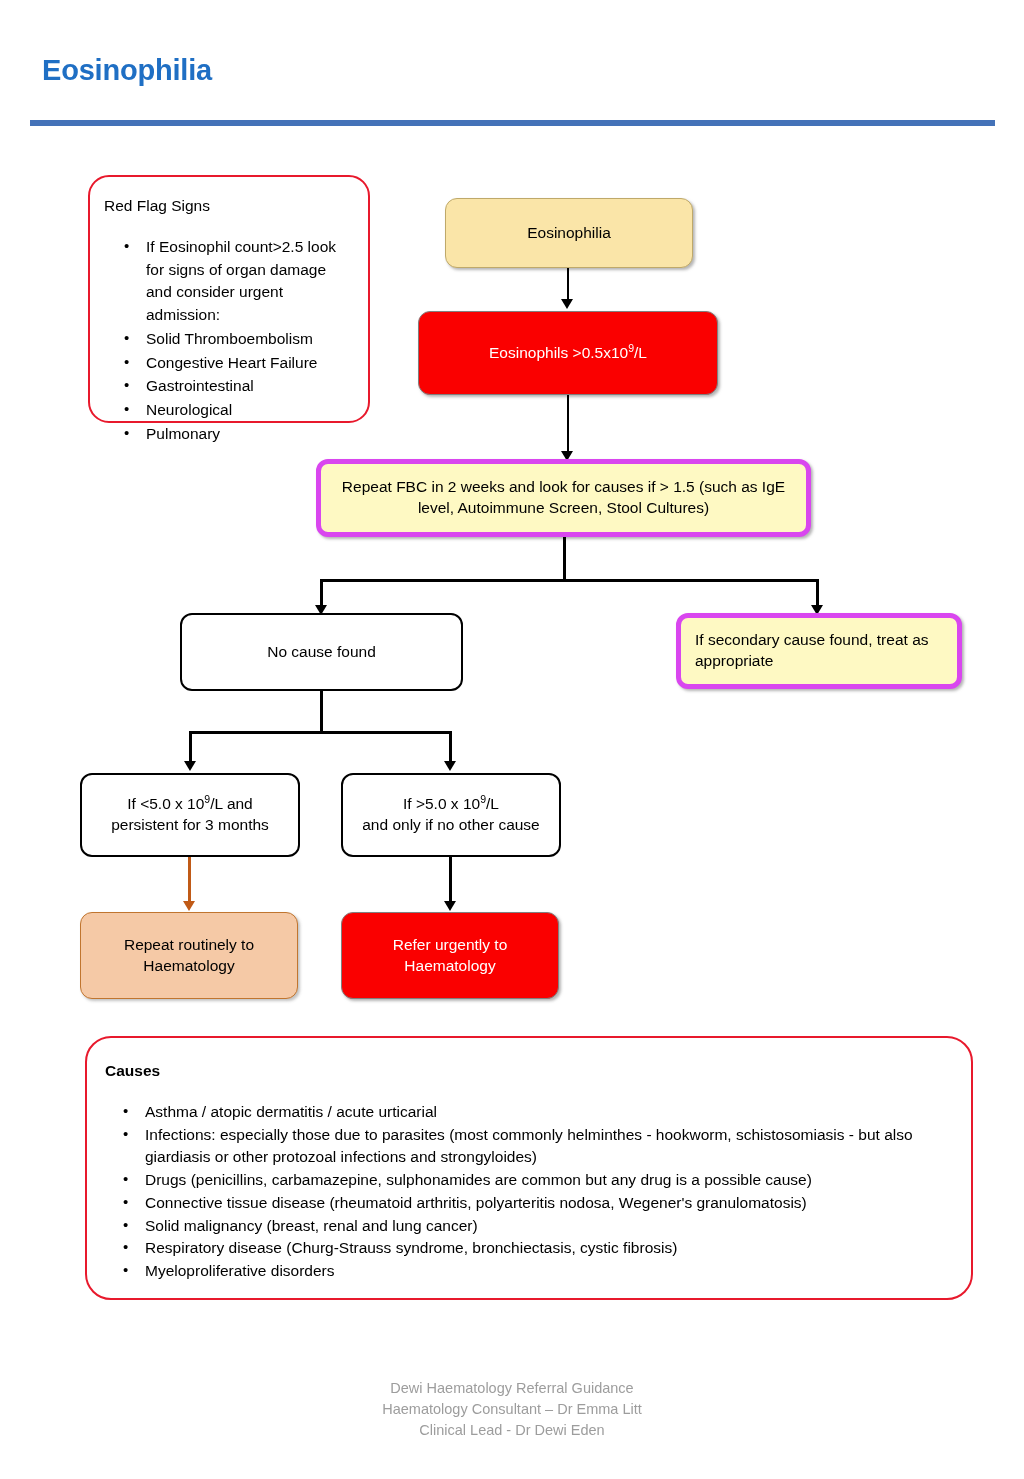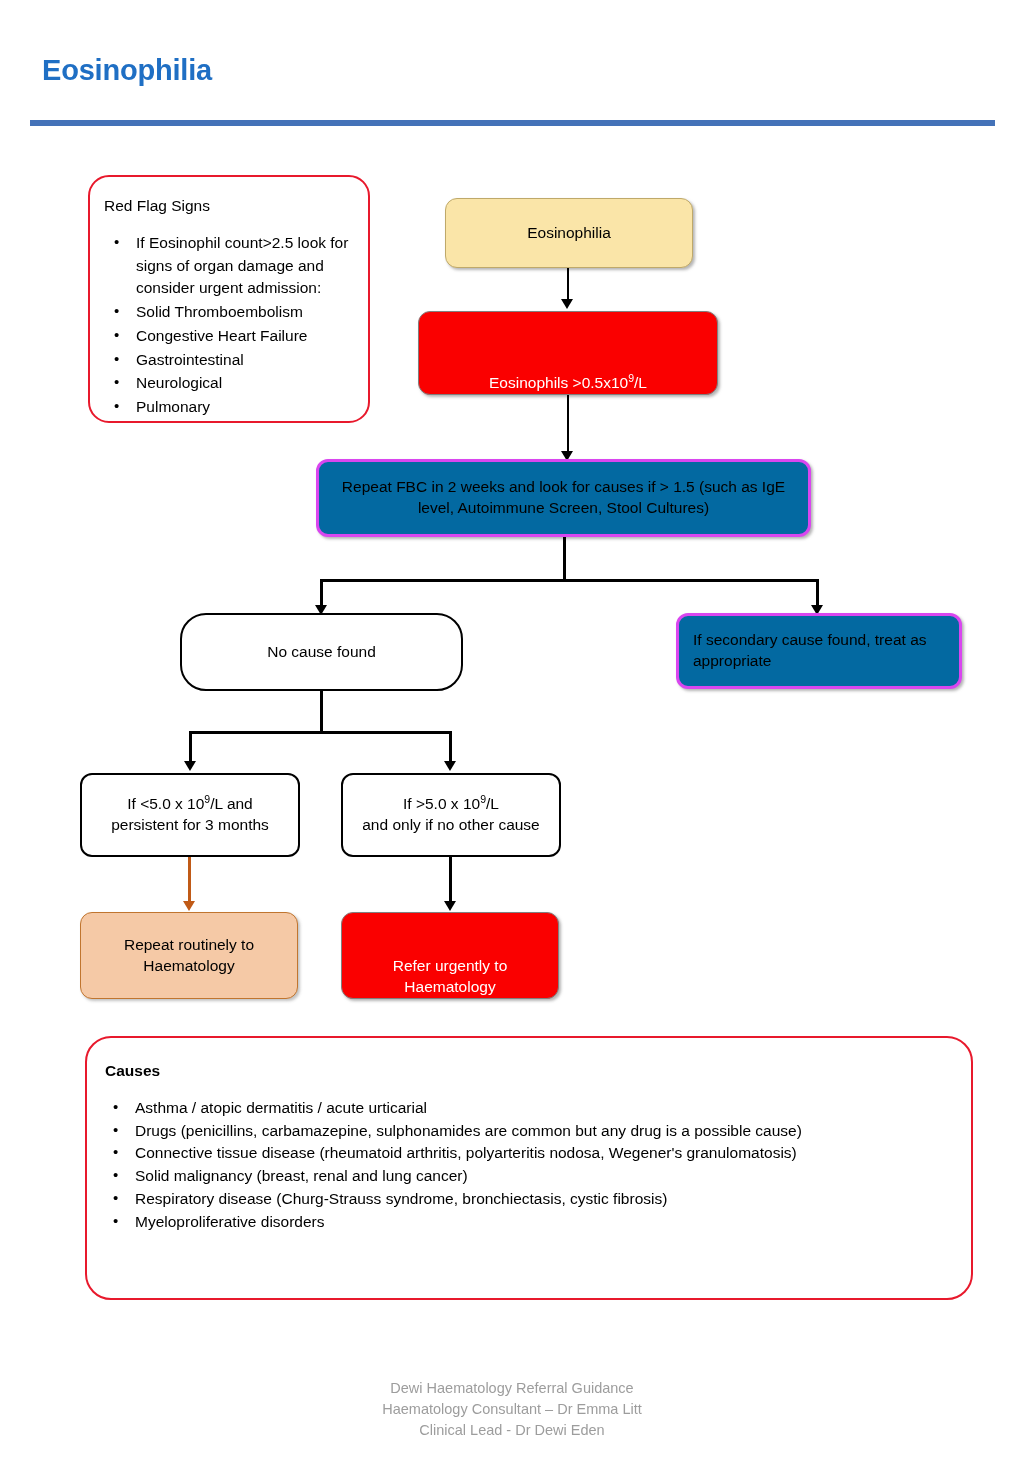--- a/index.html
+++ b/index.html
@@ -30,24 +30,23 @@
   }
   .node .txt{padding:0 10px;}
 
   .n-cream{
     background:#FAE5A8;border:1px solid #BFA96A;
     box-shadow:2px 2px 3px rgba(120,120,120,.55);
   }
   .n-red{
     background:#FA0000;border:1px solid #808080;color:#FFFFFF;
     box-shadow:2px 2px 3px rgba(120,120,120,.55);
-    align-items:flex-end;
   }
   .n-green{
-    background:#0369a1;border:3px solid #d946ef;
+    background:#fef9c3;border:5px solid #d946ef;
     box-shadow:2px 2px 3px rgba(120,120,120,.55);
   }
   .n-white{
     background:#FFFFFF;border:2.2px solid #000000;
   }
   .n-peach{
     background:#F5C9A6;border:1.5px solid #C0752F;
     box-shadow:2px 2px 3px rgba(120,120,120,.45);
   }
   .n-left{justify-content:flex-start;text-align:left;}
@@ -56,21 +55,21 @@
   sup{font-size:0.68em;vertical-align:super;line-height:0;}
 
   
   .callout{
     position:absolute;box-sizing:border-box;
     border:2px solid #E8192C;border-radius:26px;background:#fff;
     font-size:15.5px;line-height:1.47;
   }
   .callout .head{font-size:15.5px;margin:0 0 14px 0;}
   .callout .head.bold{font-weight:bold;}
-  .ul{list-style:none;margin:8px;padding:0;}
+  .ul{list-style:none;margin:18px;padding:0;}
   .ul li{
     position:relative;padding-left:30px;margin:0 0 1px 0;
   }
   .ul li:before{
     content:"\2022";position:absolute;left:8px;top:-1px;font-size:15px;
   }
   .ul.tight li{margin-bottom:0;}
 
   
   .ln{position:absolute;background:#000;}
@@ -132,21 +131,21 @@
     <span class="txt" style="padding:0 18px;">Repeat FBC in 2 weeks and look for causes if &gt; 1.5 (such as IgE level, Autoimmune Screen, Stool Cultures)</span>
   </div>
 
   <div class="ln" style="left:563px;top:537px;width:2.5px;height:44px;"></div>
   <div class="ln" style="left:320px;top:579px;width:499px;height:2.5px;"></div>
   <div class="ln" style="left:320px;top:579px;width:2.5px;height:29px;"></div>
   <div class="arrow" style="left:315px;top:605px;"></div>
   <div class="ln" style="left:816px;top:579px;width:2.5px;height:29px;"></div>
   <div class="arrow" style="left:811px;top:605px;"></div>
 
-  <div class="node n-white" style="left:180px;top:613px;width:283px;height:78px;border-radius:26px;">
+  <div class="node n-white" style="left:180px;top:613px;width:283px;height:78px;">
     <span class="txt">No cause found</span>
   </div>
 
   <div class="node n-green n-left" style="left:676px;top:613px;width:286px;height:76px;">
     <span class="txt">If secondary cause found, treat as appropriate</span>
   </div>
 
   <div class="ln" style="left:320px;top:691px;width:2.5px;height:42px;"></div>
   <div class="ln" style="left:189px;top:731px;width:262px;height:2.5px;"></div>
   <div class="ln" style="left:189px;top:731px;width:2.5px;height:32px;"></div>
@@ -173,20 +172,21 @@
   </div>
 
   <div class="node n-red" style="left:341px;top:912px;width:218px;height:87px;">
     <span class="txt"><span>Refer urgently to</span><br><span>Haematology</span></span>
   </div>
 
   <div class="callout" style="left:85px;top:1036px;width:888px;height:264px;padding:22px 22px 10px 10px;">
     <div class="head bold" style="padding-left:8px;">Causes</div>
     <ul class="ul tight">
       <li>Asthma / atopic dermatitis / acute urticarial</li>
+      <li>Infections: especially those due to parasites (most commonly helminthes - hookworm, schistosomiasis - but also giardiasis or other protozoal infections and strongyloides)</li>
       <li>Drugs (penicillins, carbamazepine, sulphonamides are common but any drug is a possible cause)</li>
       <li>Connective tissue disease (rheumatoid arthritis, polyarteritis nodosa, Wegener's granulomatosis)</li>
       <li>Solid malignancy (breast, renal and lung cancer)</li>
       <li>Respiratory disease (Churg-Strauss syndrome, bronchiectasis, cystic fibrosis)</li>
       <li>Myeloproliferative disorders</li>
     </ul>
   </div>
 
   <div class="footer">
     <div>Dewi Haematology Referral Guidance</div>

